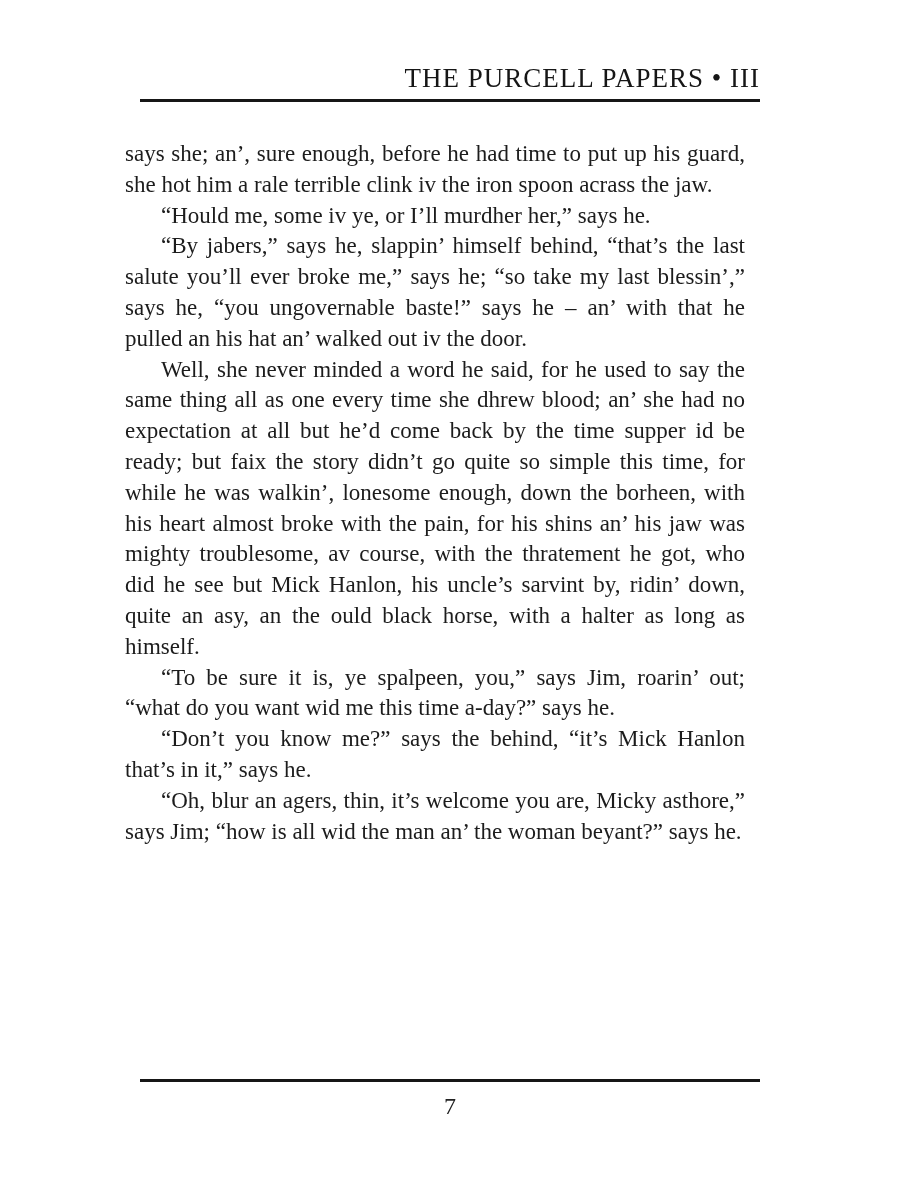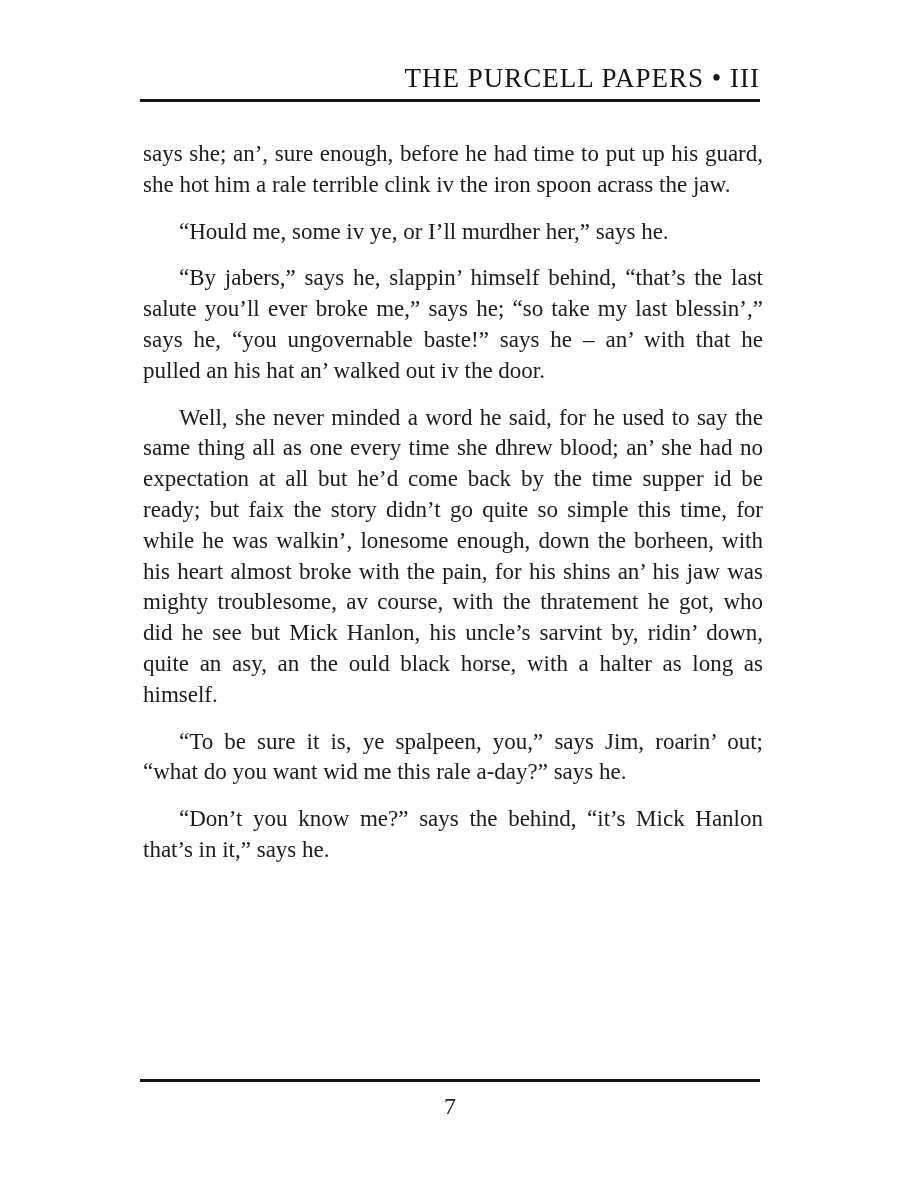--- a/index.html
+++ b/index.html
@@ -31,30 +31,30 @@
     color: #161616;
     white-space: nowrap;
   }
   .header-rule {
     height: 0;
     border-top: 3px solid #161616;
     margin-top: 5px;
   }
   .page-body {
     position: absolute;
-    left: 143px;
+    left: 125px;
     width: 620px;
     top: 139px;
     font-size: 23px;
     line-height: 30.8px;
     text-align: justify;
     color: #1c1c1c;
   }
   .para { margin: 0; }
-  .para.indent { text-indent: 36px; margin-top: 16px; }
+  .para.indent { text-indent: 36px; }
   .page-footer {
     position: absolute;
     left: 140px;
     width: 620px;
     top: 1079px;
   }
   .footer-rule {
     height: 0;
     border-top: 3px solid #161616;
   }
@@ -73,22 +73,23 @@
   <header class="page-header">
     <div class="running-head">THE PURCELL PAPERS • III</div>
     <div class="header-rule"></div>
   </header>
 
   <main class="page-body">
       <p class="para">says she; an’, sure enough, before he had time to put up his guard, she hot him a rale terrible clink iv the iron spoon acrass the jaw.</p>
       <p class="para indent">“Hould me, some iv ye, or I’ll murdher her,” says he.</p>
       <p class="para indent">“By jabers,” says he, slappin’ himself behind, “that’s the last salute you’ll ever broke me,” says he; “so take my last blessin’,” says he, “you ungovernable baste!” says he – an’ with that he pulled an his hat an’ walked out iv the door.</p>
       <p class="para indent">Well, she never minded a word he said, for he used to say the same thing all as one every time she dhrew blood; an’ she had no expectation at all but he’d come back by the time supper id be ready; but faix the story didn’t go quite so simple this time, for while he was walkin’, lonesome enough, down the borheen, with his heart almost broke with the pain, for his shins an’ his jaw was mighty troublesome, av course, with the thratement he got, who did he see but Mick Hanlon, his uncle’s sarvint by, ridin’ down, quite an asy, an the ould black horse, with a halter as long as himself.</p>
-      <p class="para indent">“To be sure it is, ye spalpeen, you,” says Jim, roarin’ out; “what do you want wid me this rale a-day?” says he.</p>
+      <p class="para indent">“To be sure it is, ye spalpeen, you,” says Jim, roarin’ out; “what do you want wid me this time a-day?” says he.</p>
       <p class="para indent">“Don’t you know me?” says the behind, “it’s Mick Hanlon that’s in it,” says he.</p>
+      <p class="para indent">“Oh, blur an agers, thin, it’s welcome you are, Micky asthore,” says Jim; “how is all wid the man an’ the woman beyant?” says he.</p>
     </main>
 
   <footer class="page-footer">
     <div class="footer-rule"></div>
     <div class="page-number">7</div>
   </footer>
 
 </div>
 
 </body></html>

